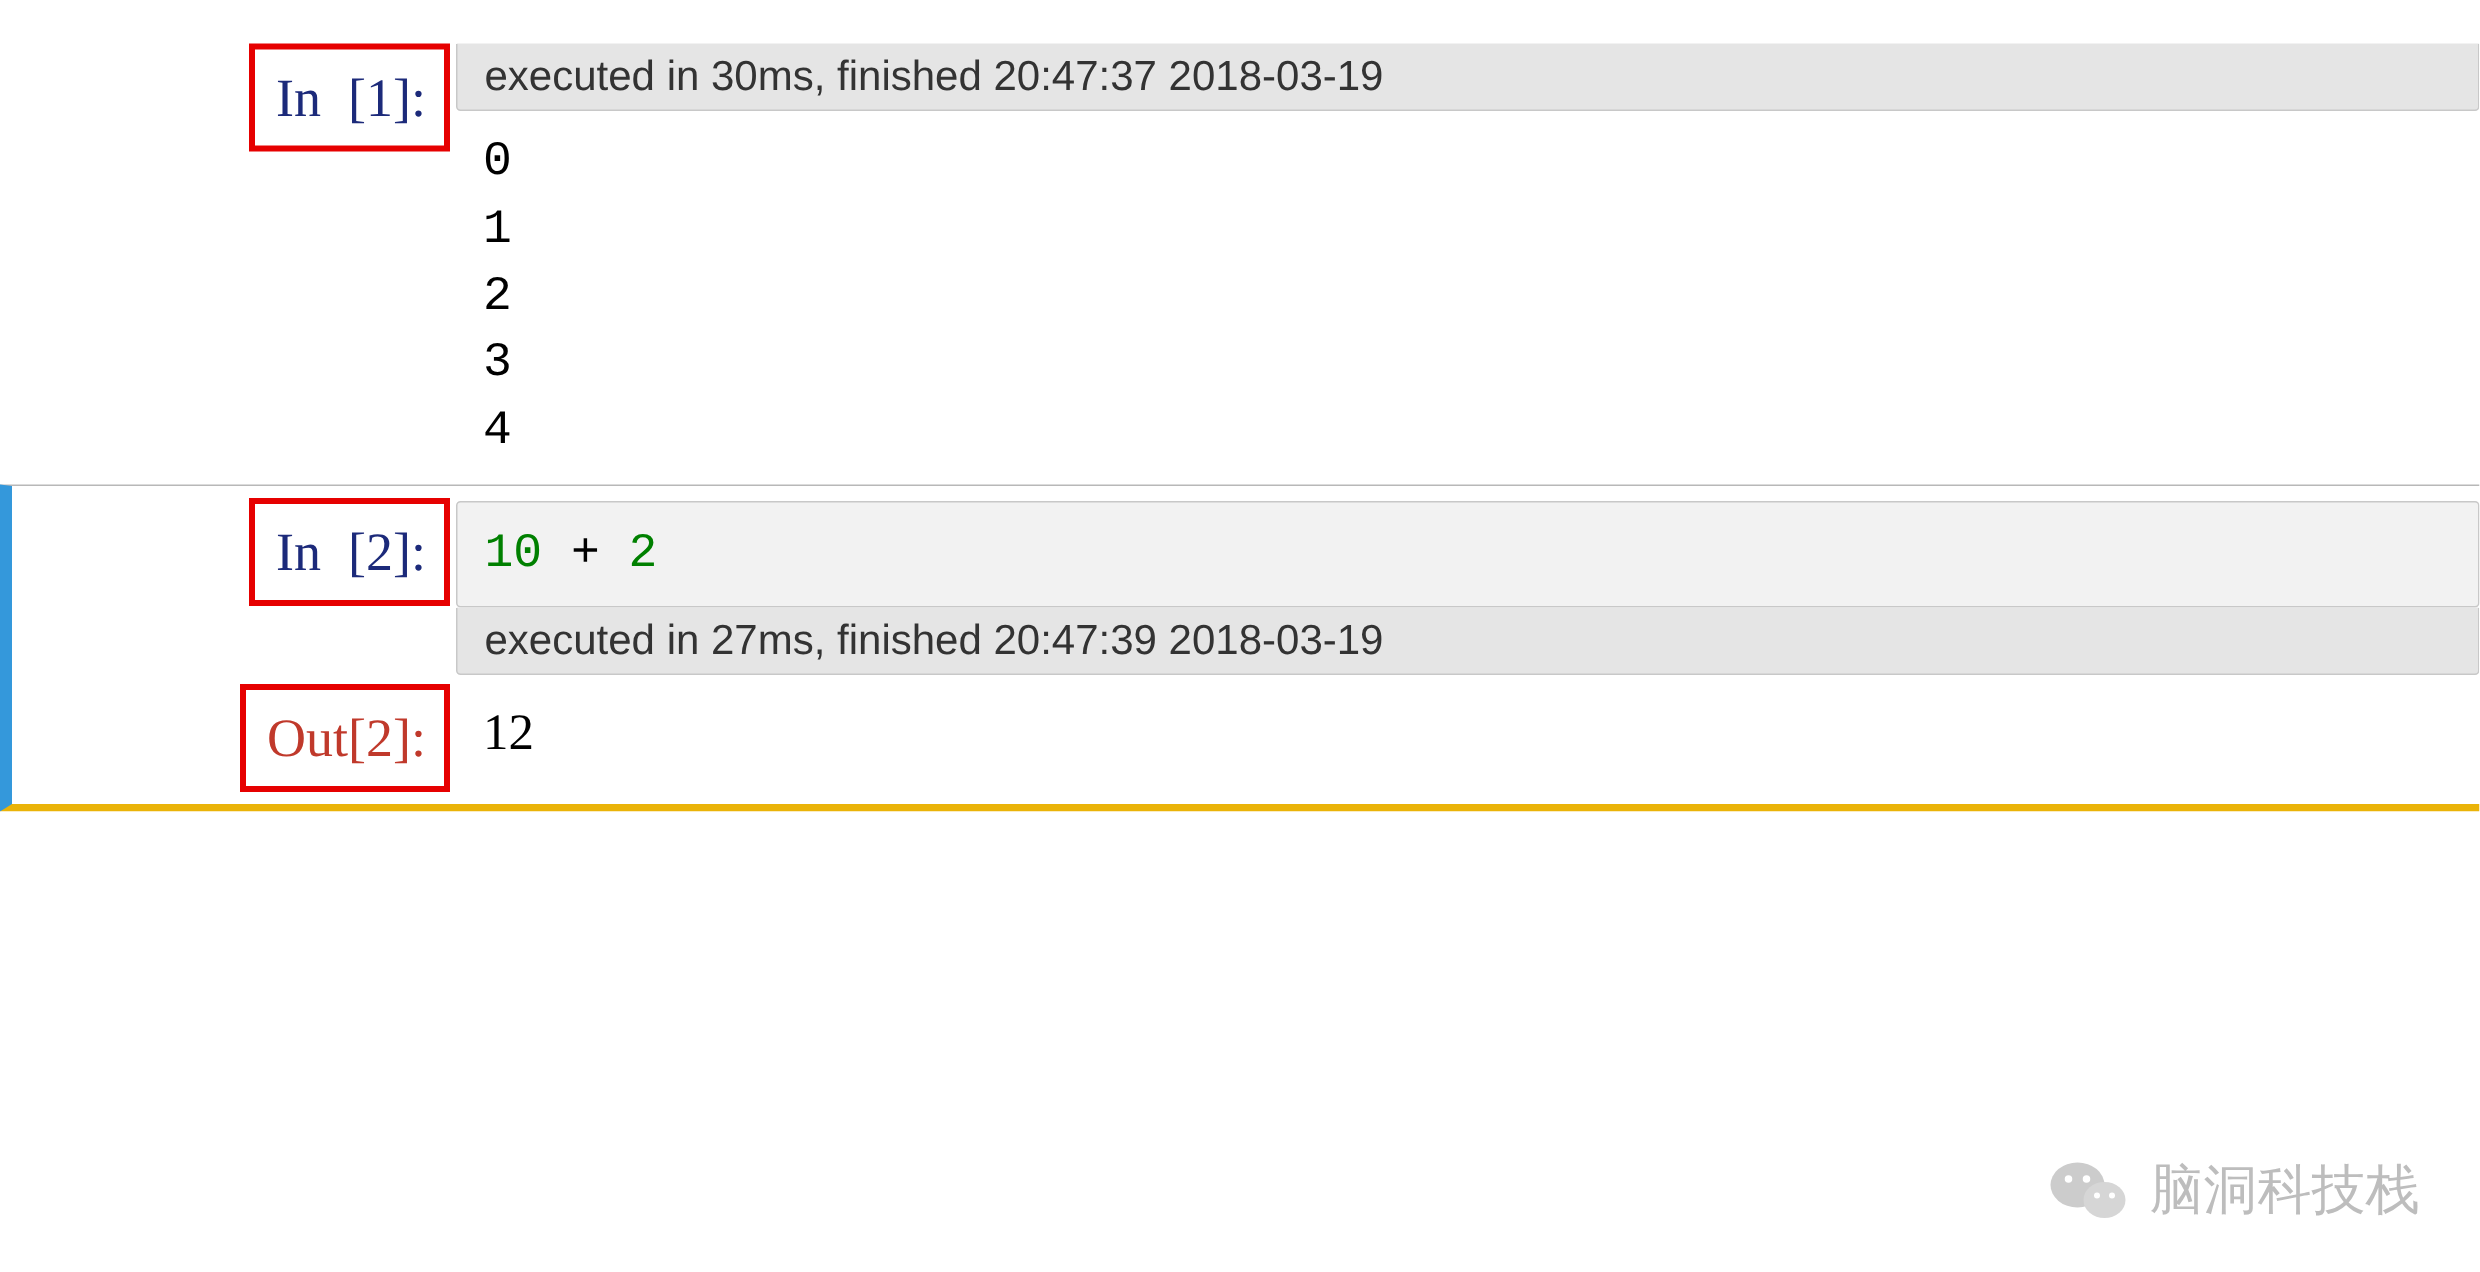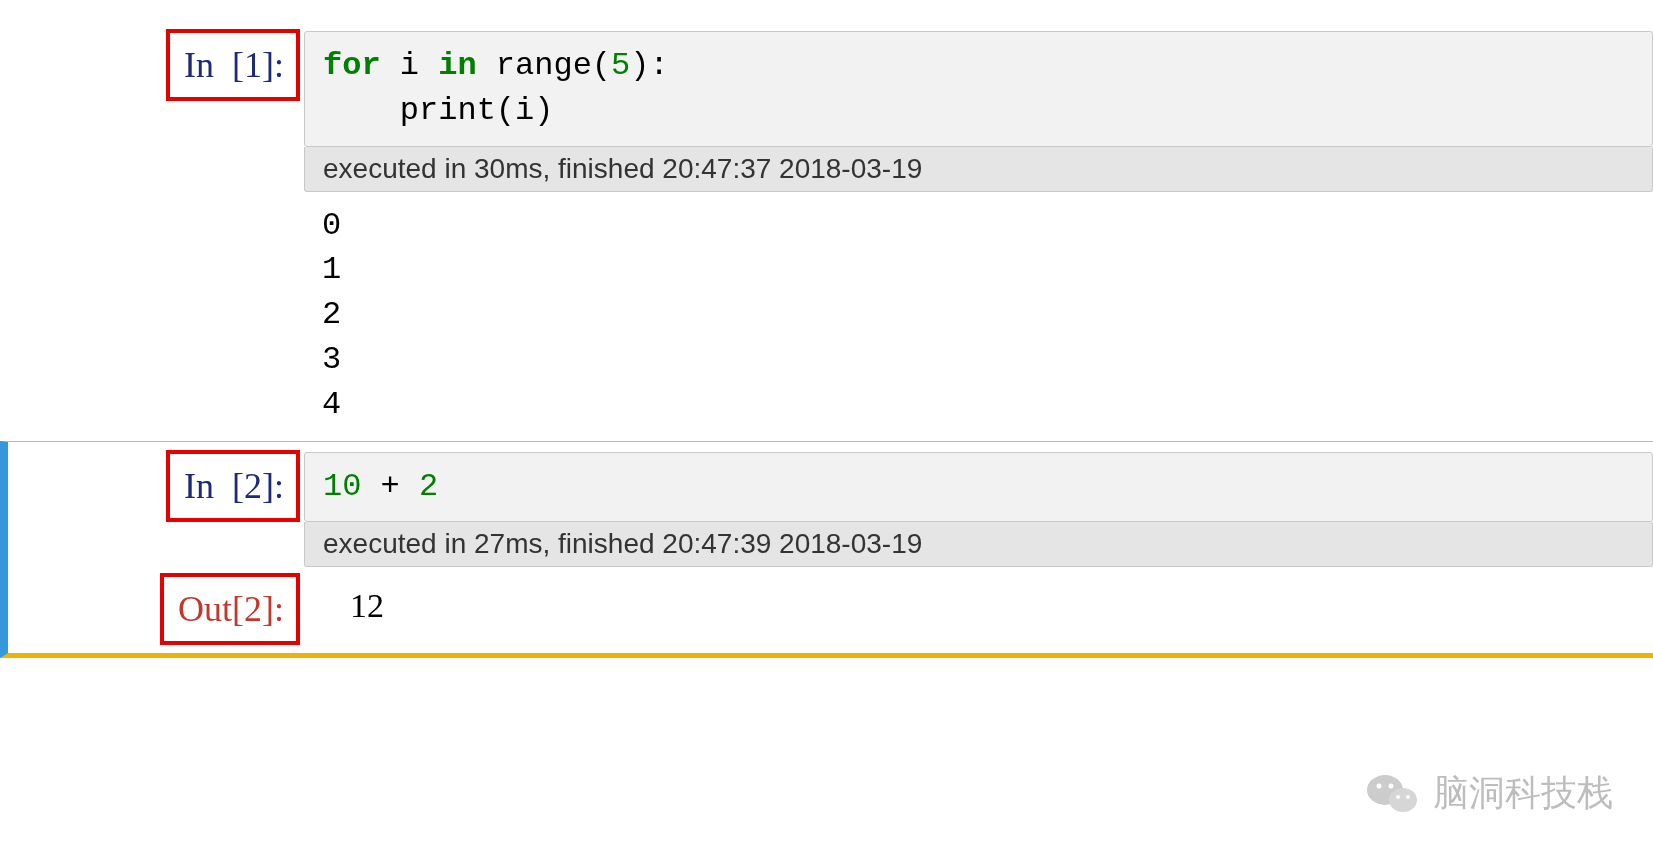--- a/index.html
+++ b/index.html
@@ -86,21 +86,20 @@
     font-family: "Courier New", monospace;
     font-size: 32px;
     line-height: 1.4;
     padding: 12px 18px 4px 18px;
     white-space: pre;
   }
   .out-row {
     display: flex;
     align-items: flex-start;
     margin-top: 6px;
-    gap: 28px;
   }
   .out-col { width: 250px; flex-shrink: 0; display:flex; justify-content:flex-end; }
   .out-content {
     flex: 1;
     padding-left: 4px;
   }
   .out-val {
     font-family: "Times New Roman", serif;
     font-size: 34px;
     padding: 14px 18px 4px 18px;
@@ -123,22 +122,20 @@
 </head>
 <body>
 
 <div class="notebook">
 
   <div class="cell">
     <div class="prompt-col">
       <span class="prompt in">In  [1]:</span>
     </div>
     <div class="content-col">
-      <div class="code-box"><span class="kw">for</span> <span>i</span> <span class="kw">in</span> <span class="fn">range</span><span>(</span><span class="num">5</span><span>)</span><span>:</span>
-<span>    </span><span class="fn">print</span><span>(</span><span>i</span><span>)</span></div>
       <div class="exec-box">executed in 30ms, finished 20:47:37 2018-03-19</div>
       <div class="output-area"><span>0</span>
 <span>1</span>
 <span>2</span>
 <span>3</span>
 <span>4</span></div>
     </div>
   </div>
 
   <div class="cell selected">

